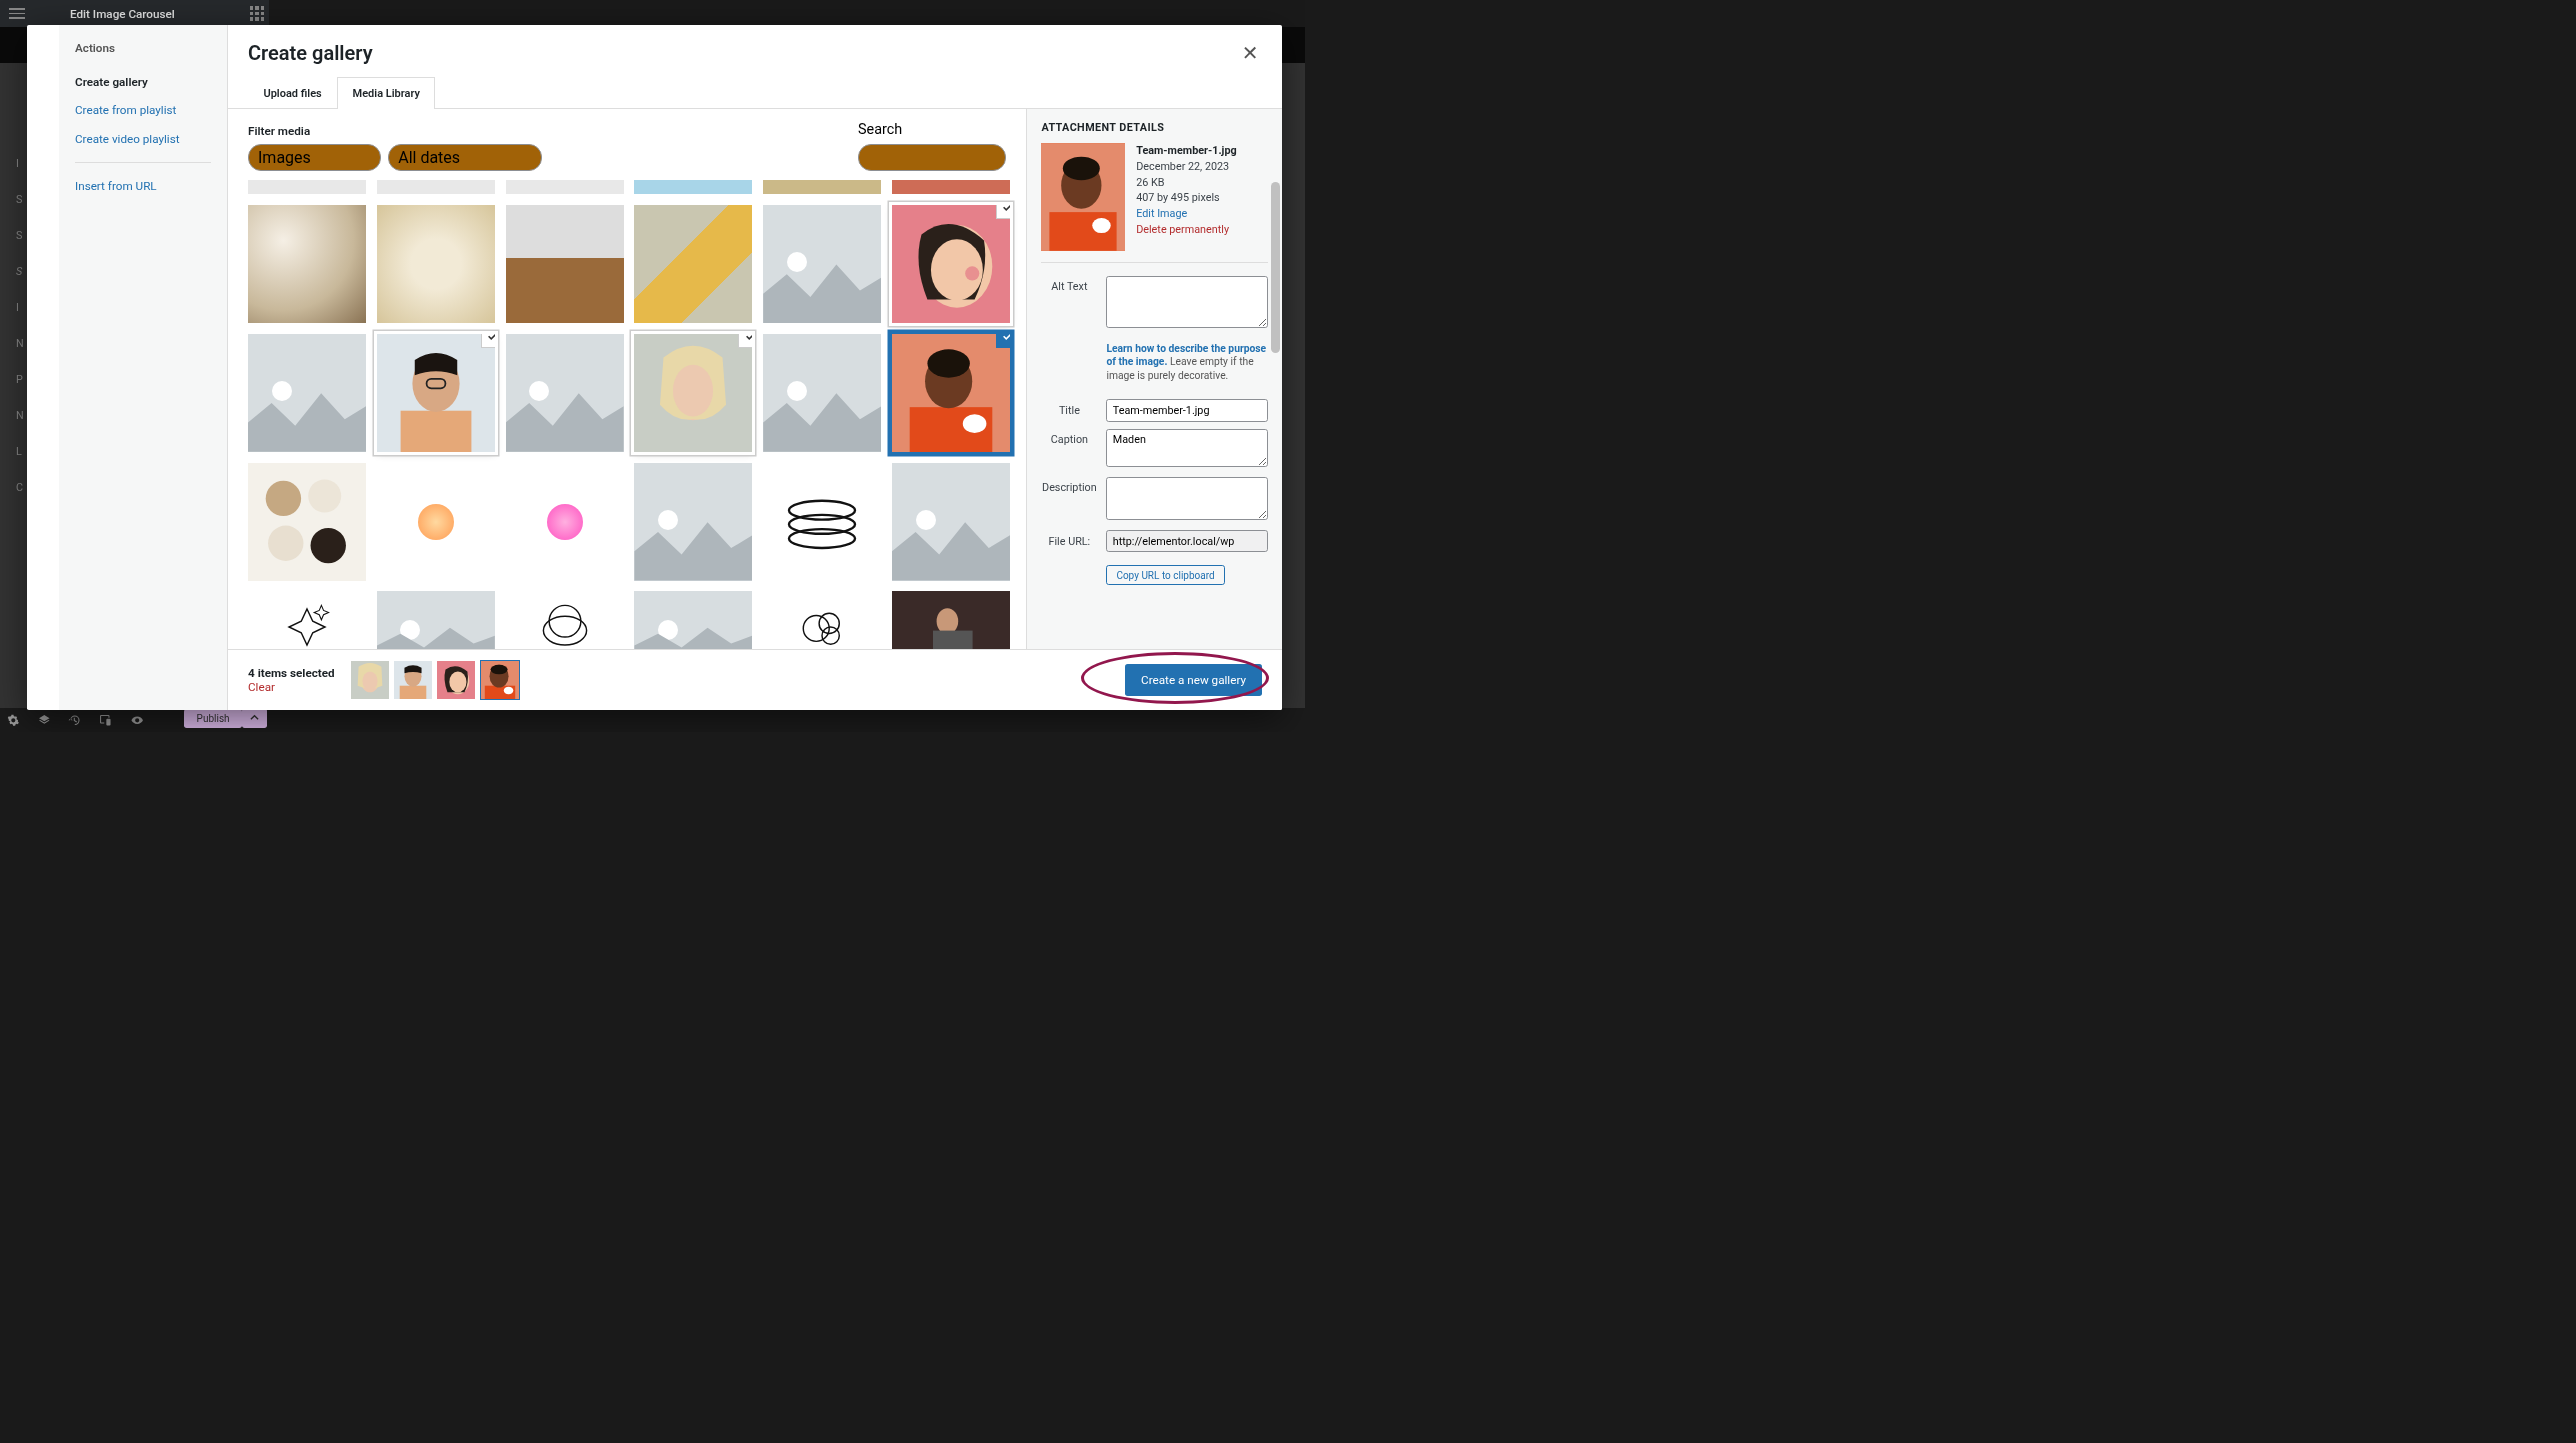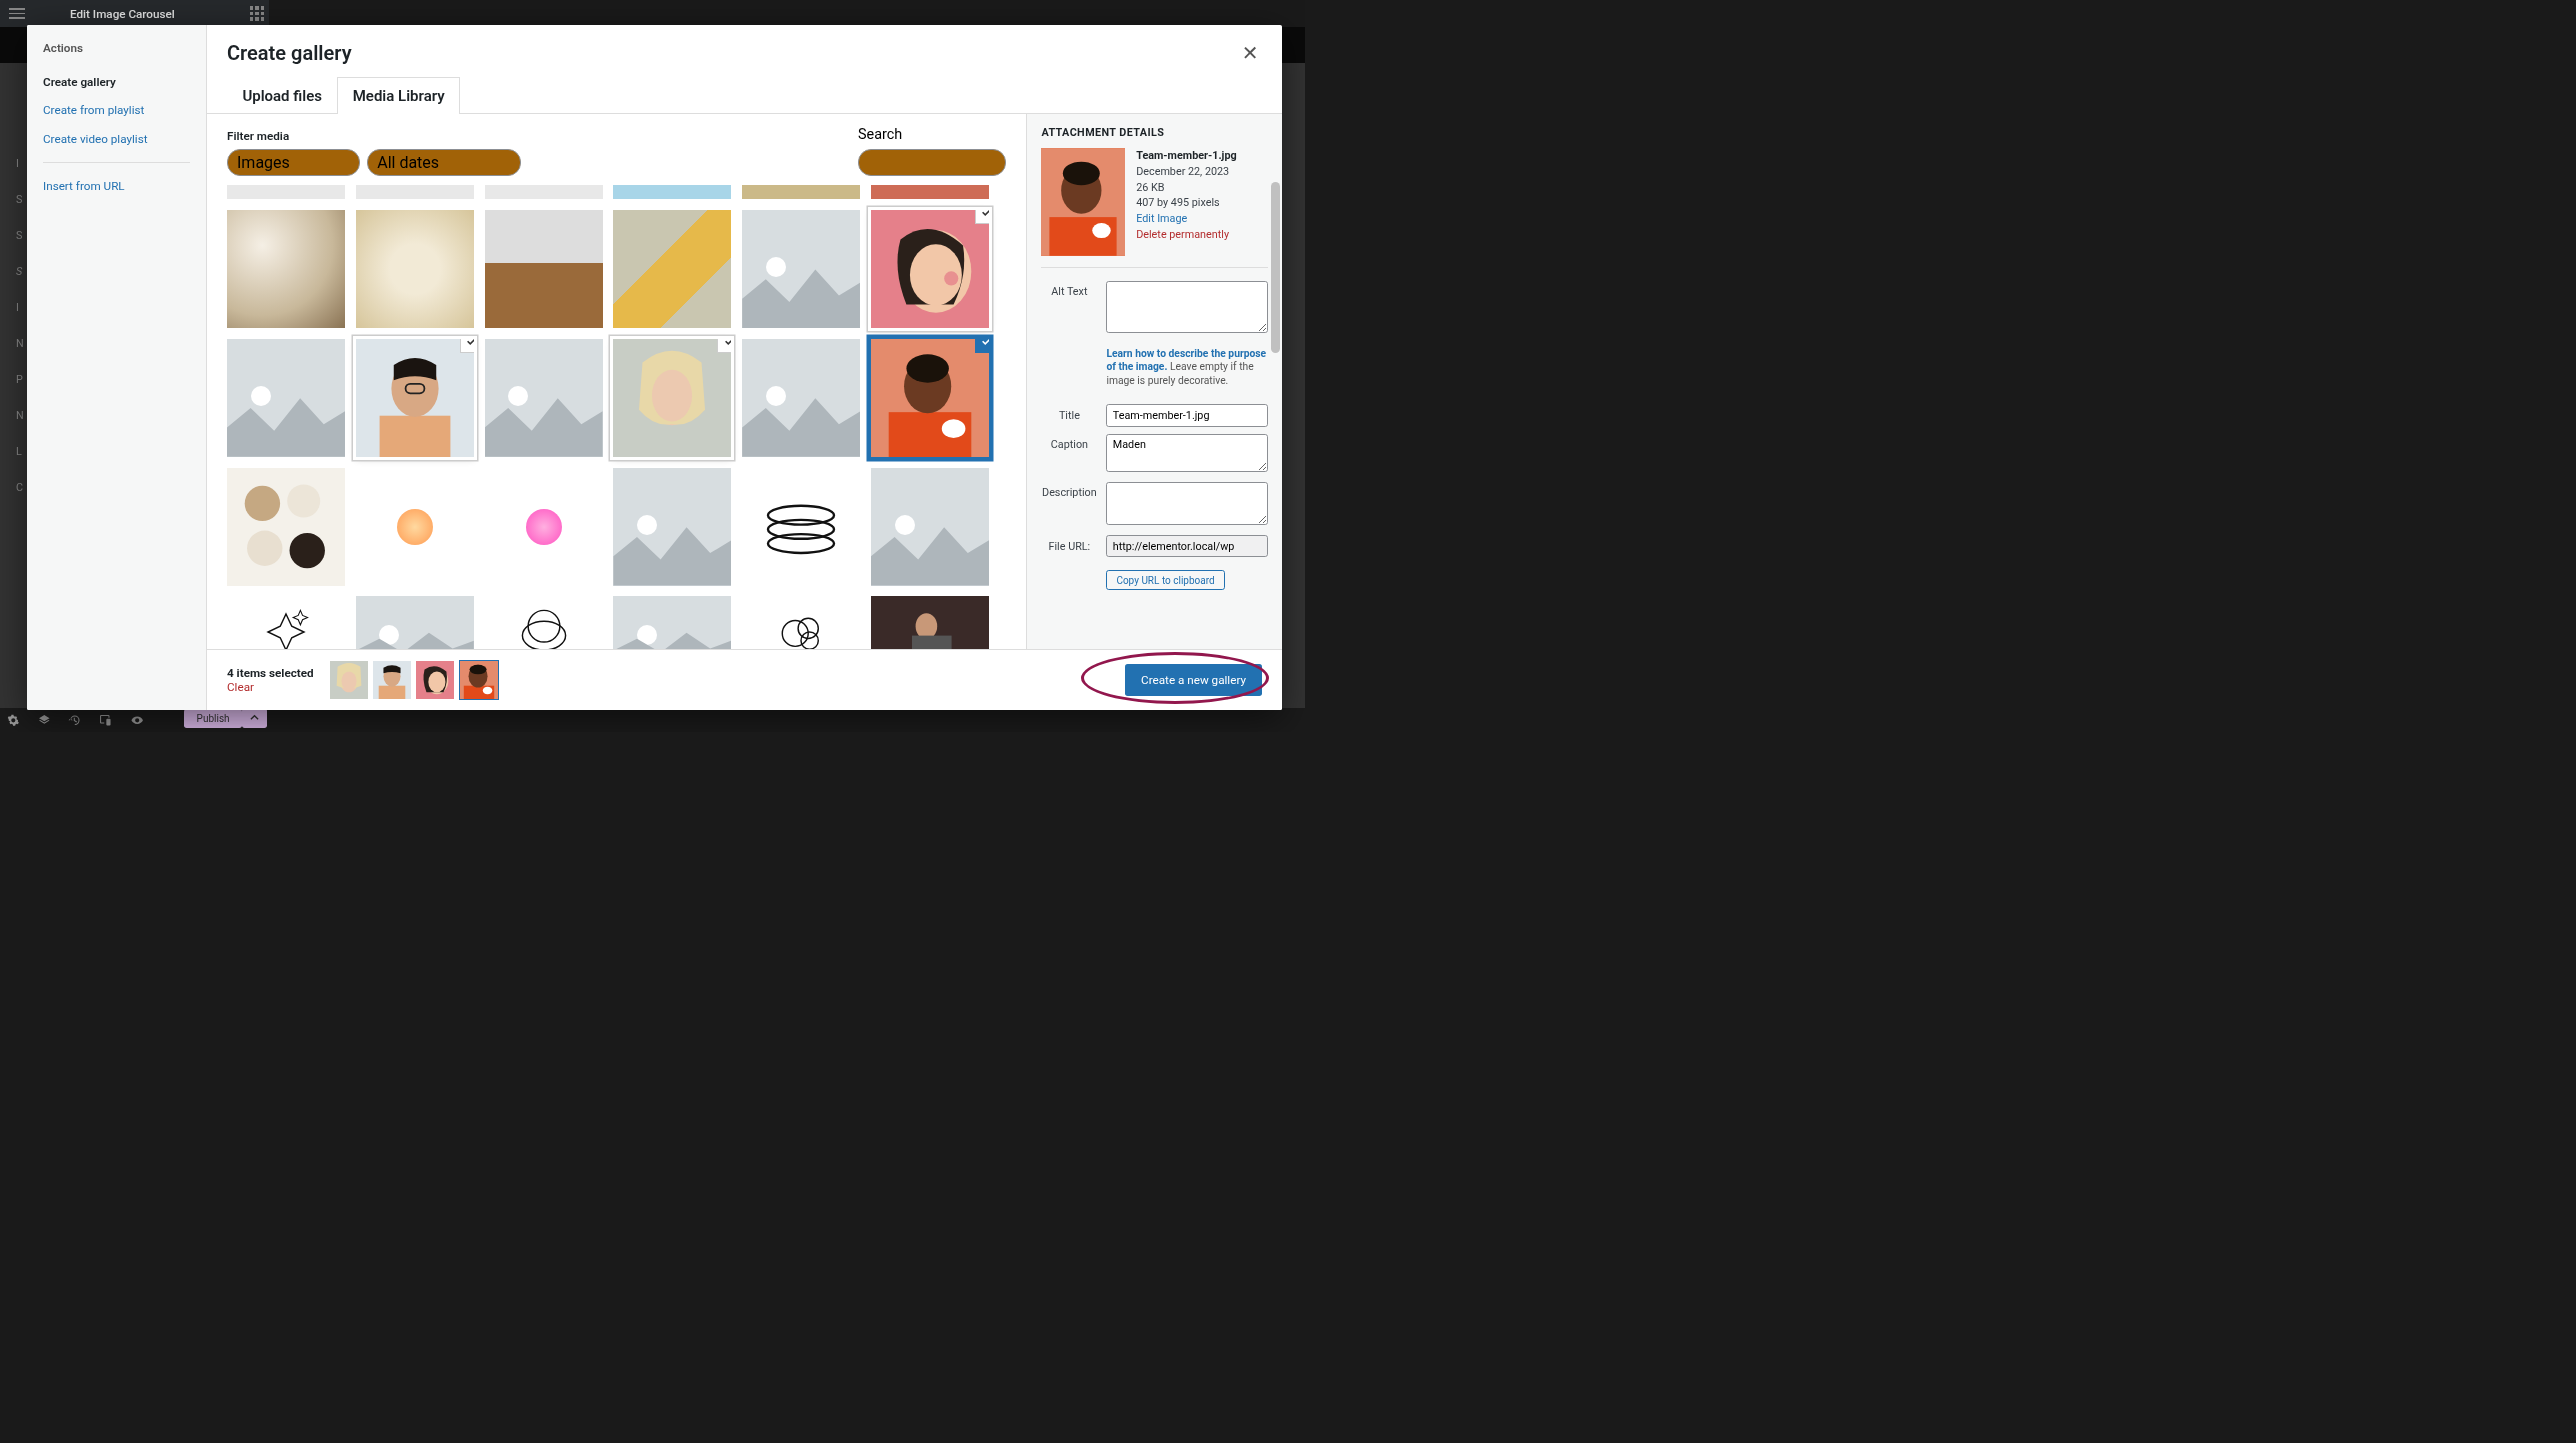--- a/index.html
+++ b/index.html
@@ -17,38 +17,38 @@
 
 .bottom-bar { position: absolute; bottom: 0; left: 0; right: 0; height: 24px; background: #1b1b1b; display: flex; align-items: center; padding: 0 7.2px; gap: 18px; }
 .bottom-bar svg { fill: #999; }
 .publish-btn { position: absolute; bottom: 4.5px; left: 184px; background: #d9b8e8; color: #333; padding: 3.6px 12.6px; font-size: 10px; border: none; border-radius: 2.7px; }
 .publish-caret { position: absolute; bottom: 4.5px; left: 242px; width: 25px; height: 20px; background: #d9b8e8; display: flex; align-items: center; justify-content: center; border-radius: 2.7px; }
 
 
 .left-labels { position: absolute; top: 85px; left: 16px; display: flex; flex-direction: column; gap: 23px; color: #888; font-size: 10.8px; }
 
 
-.modal { position: absolute; top: 25px; left: 27px; right: 23px; bottom: 22.4px; background: #fff; border-radius: 1.8px; box-shadow: 0 9px 36px rgba(0,0,0,0.5); display: flex; overflow: hidden; }
+.modal { position: absolute; top: 25px; left: 27px; right: 23px; bottom: 22.4px; background: #fff; border-radius: 1.8px; box-shadow: 0 9px 36px rgba(0,0,0,0.5); display: flex; overflow: hidden; padding-left: 32px; }
 
 
 .sidebar { width: 180px; background: #f6f7f7; border-right: 0.9px solid #ddd; padding: 16px 0; }
 .sidebar h3 { font-size: 11.7px; font-weight: 600; color: #555; padding: 0 16px 12.6px; }
 .sb-item { display: block; padding: 7.2px 16px; font-size: 11.7px; color: #2271b1; text-decoration: none; }
 .sb-item.active { color: #1d2327; font-weight: 600; }
 .sb-hr { border: none; border-top: 0.9px solid #ddd; margin: 9px 16px; }
 
 
 .main { flex: 1; display: flex; flex-direction: column; position: relative; }
 .m-header { padding: 16px 20px 0; display: flex; align-items: flex-start; justify-content: space-between; }
 .m-header h1 { font-size: 20px; font-weight: 600; color: #1d2327; }
 .close-btn { font-size: 20px; color: #555; cursor: pointer; padding: 0 3.6px; }
 
 
 .tabs { display: flex; border-bottom: 0.9px solid #ddd; margin-top: 10.8px; padding-left: 20px; }
-.tab { padding: 9px 14.4px; font-size: 15px; font-weight: 600; color: #1d2327; border: 0.9px solid transparent; border-bottom: none; cursor: pointer; position: relative; top: 0.9px; }
+.tab { padding: 9px 14.4px; font-size: 11px; font-weight: 600; color: #1d2327; border: 0.9px solid transparent; border-bottom: none; cursor: pointer; position: relative; top: 0.9px; }
 .tab.active { border-color: #ddd; background: #fff; }
 
 
 .content-row { flex: 1; display: flex; overflow: hidden; }
 .left-col { flex: 1; display: flex; flex-direction: column; overflow: hidden; }
 
 
 .filters { display: flex; padding: 12.6px 20px 9px; align-items: flex-end; gap: 7.2px; }
 .filter-group { display: flex; flex-direction: column; gap: 5.4px; }
 .filter-group label { font-size: 11.7px; font-weight: 600; color: #1d2327; }

